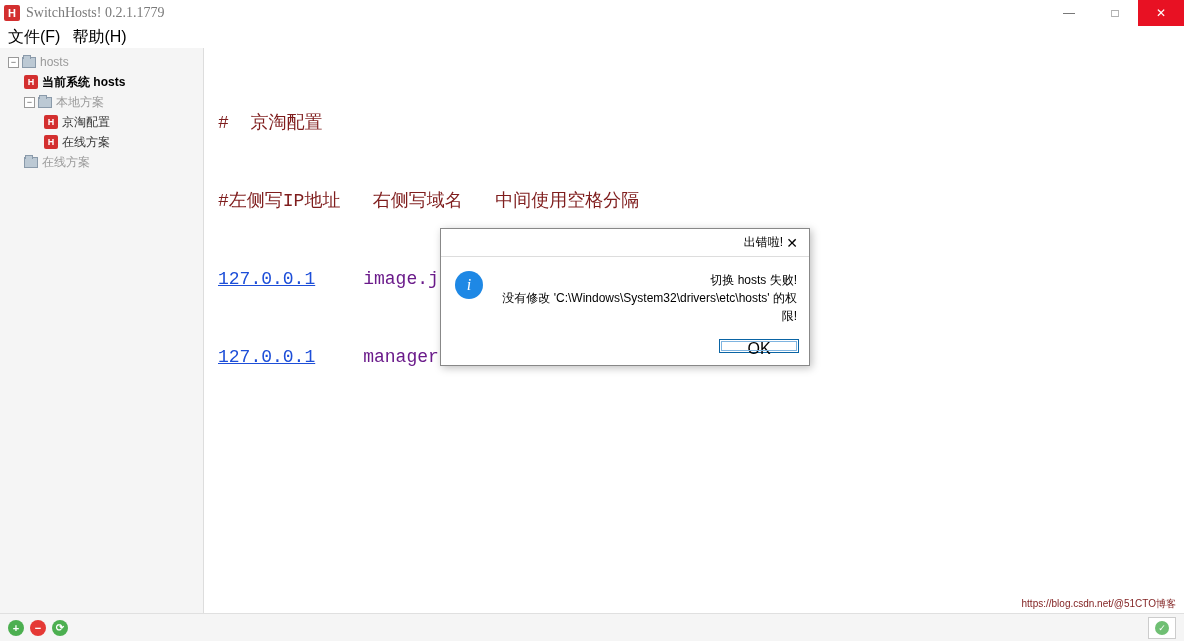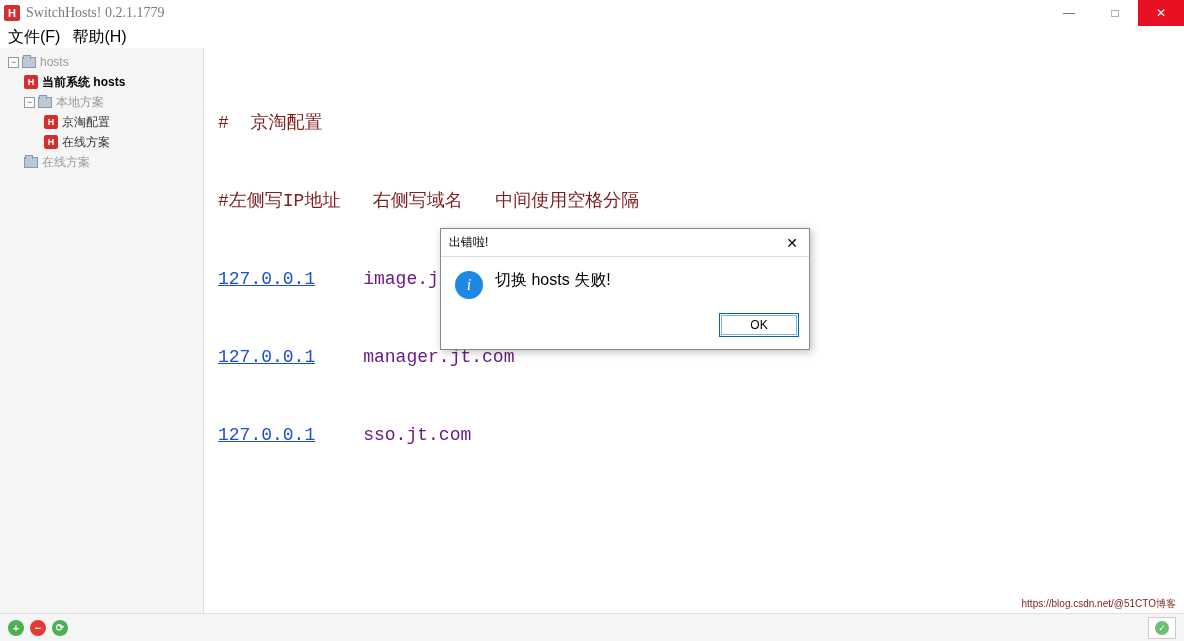--- a/index.html
+++ b/index.html
@@ -200,21 +200,21 @@
       box-shadow: 2px 2px 8px rgba(0,0,0,0.25);
     }
     .modal-title {
       height: 28px;
       display: flex;
       align-items: center;
       padding: 0 8px;
       font-size: 12px;
       border-bottom: 1px solid #ddd;
     }
-    .modal-title .t { flex:1; }
+    .modal-title .t { flex:1;text-align:right; }
     .modal-close {
       width: 18px; height: 18px;
       display: flex; align-items:center; justify-content:center;
       font-size: 14px;
       cursor: default;
     }
     .modal-body {
       display: flex;
       padding: 14px 12px 8px 14px;
       gap: 12px;
@@ -225,32 +225,32 @@
       background: #1e88e5;
       color: #fff;
       display: flex;
       align-items: center;
       justify-content: center;
       font-family: Georgia, serif;
       font-style: italic;
       font-size: 16px;
       flex-shrink: 0;
     }
-    .modal-text { font-size: 16px; line-height: 18px; text-align: right; }
+    .modal-text { font-size: 12px; line-height: 18px; text-align: right; }
     .modal-footer {
       display: flex;
       justify-content: flex-end;
       padding: 6px 10px 12px;
     }
     .modal-ok {
       width: 80px;
-      height: 24px;
+      height: 14px;
       border: 1px solid #0a64a4;
       background: #fff;
-      font-size: 12px;
+      font-size: 16px;
       cursor: default;
       outline: 1px solid #7eb4e0;
       outline-offset: -3px;
     }
   </style>
 </head>
 <body>
 
 <div class="titlebar">
   <div class="app-icon">H</div>
@@ -295,21 +295,20 @@
       <span class="tree-folder"></span>
       <span>在线方案</span>
     </div>
   </div>
 
   <div class="editor">
     <div class="comment">#  京淘配置</div>
     <div class="comment">#左侧写IP地址   右侧写域名   中间使用空格分隔</div>
     <div><span class="ip">127.0.0.1</span><span class="gap"></span><span class="domain">image.jt.com</span></div>
     <div><span class="ip">127.0.0.1</span><span class="gap"></span><span class="domain">manager.jt.com</span></div>
-    <div><span class="ip">127.0.0.1</span><span class="gap"></span><span class="domain">sso.jt.com</span></div>
   </div>
 </div>
 
 <div class="footer">
   <div class="foot-btn add">+</div>
   <div class="foot-btn del">−</div>
   <div class="foot-btn refresh">⟳</div>
   <div class="spacer"></div>
   <div class="status-btn">
     <div class="status-badge">✓</div>
@@ -320,18 +319,19 @@
 
 <div class="modal">
   <div class="modal-title">
     <span class="t">出错啦!</span>
     <span class="modal-close">✕</span>
   </div>
   <div class="modal-body">
     <div class="modal-icon">i</div>
     <div class="modal-text">
       <div>切换 hosts 失败!</div>
+      <div>没有修改 'C:\Windows\System32\drivers\etc\hosts' 的权限!</div>
     </div>
   </div>
   <div class="modal-footer">
     <button class="modal-ok">OK</button>
   </div>
 </div>
 
 </body></html>

